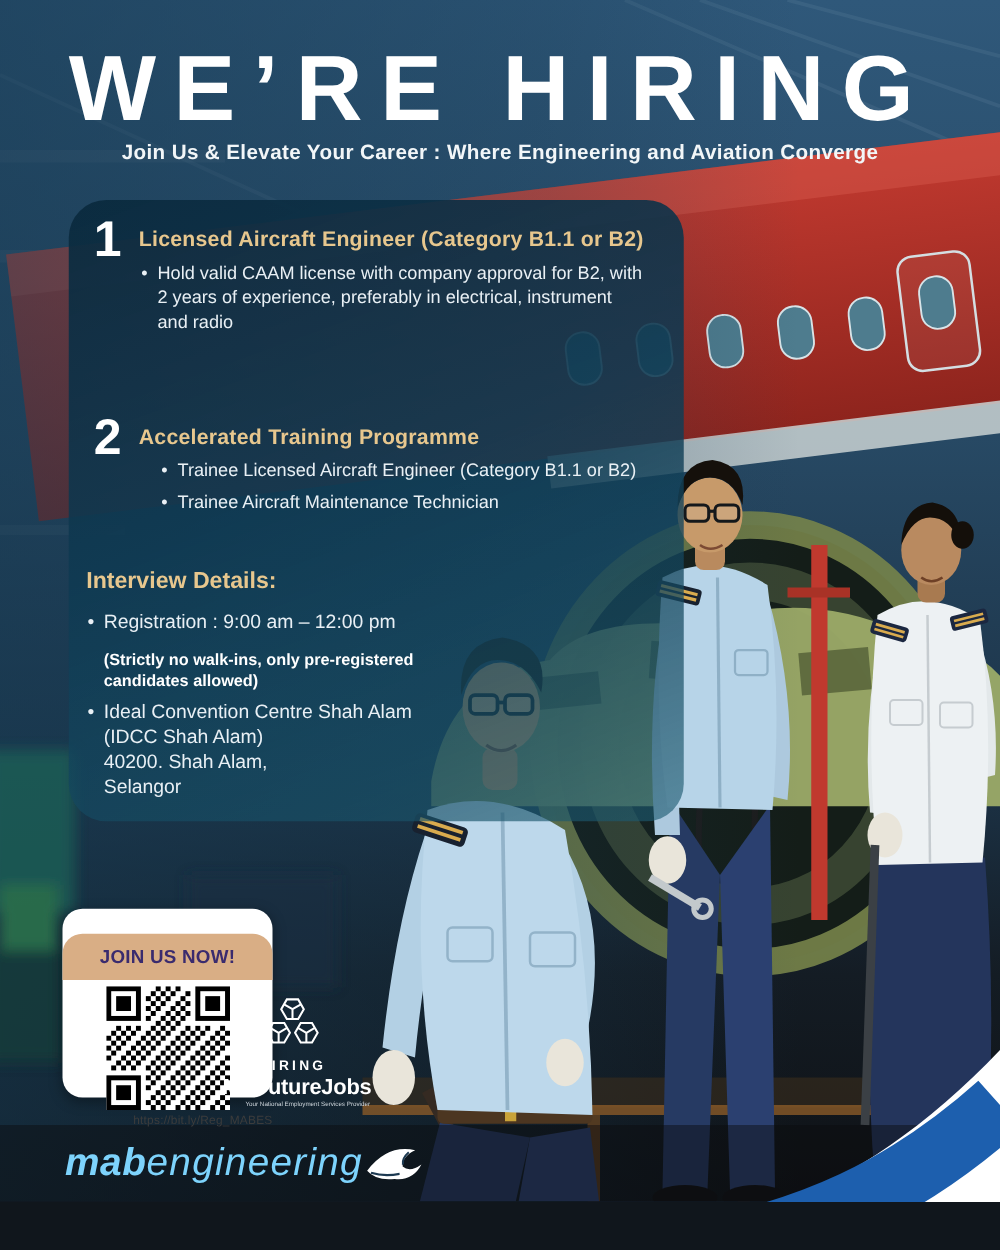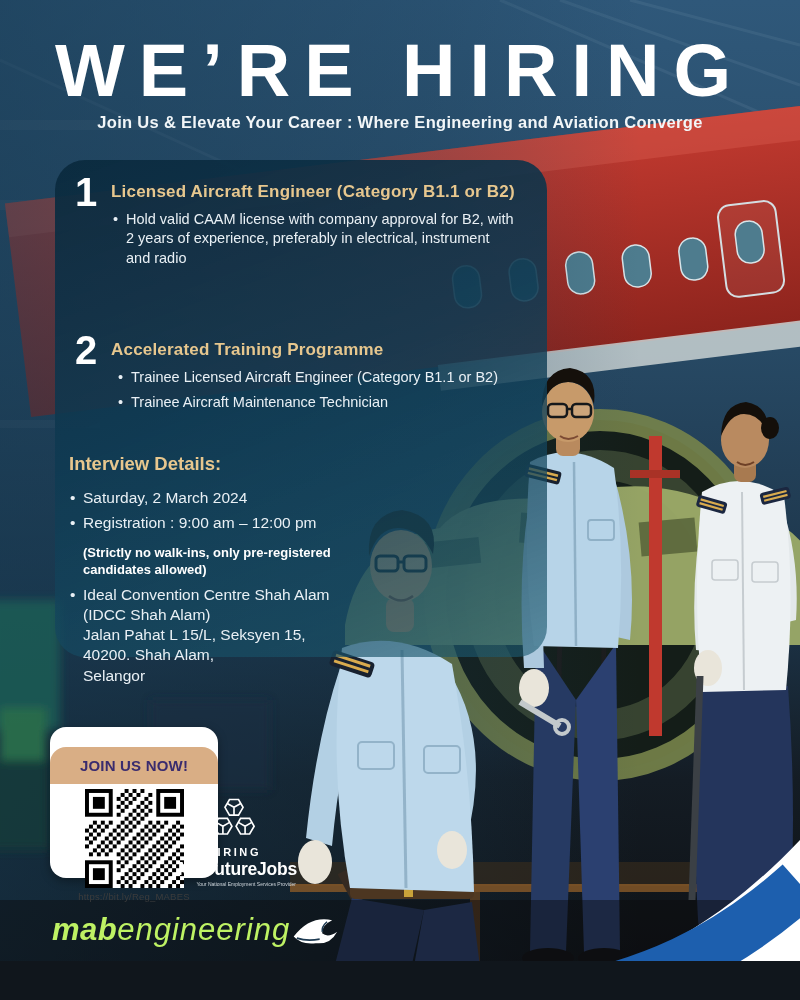--- a/index.html
+++ b/index.html
@@ -24,31 +24,31 @@
   .iv-heading{position:absolute;left:14px;top:293px;color:#E7C78E;font-size:18.5px;font-weight:700;}
   .iv-list{position:absolute;left:14px;top:328px;width:340px;}
   .iv-list .bullet{font-size:15.5px;line-height:1.3;margin-bottom:5px;}
   .iv-note{font-weight:700;font-size:13px;line-height:1.3;width:296px;color:#fff;margin:1px 0 6px 14px;}
   .venue-line{padding-left:14px;color:#E9F0F5;font-size:15.5px;line-height:1.3;}
   
   .qrcard{position:absolute;left:50px;top:727px;width:168px;height:151px;z-index:4;
     background:#ffffff;border-radius:16px;box-shadow:0 3px 10px rgba(0,0,0,.35);}
   .qrhead{height:37px;background:#D9AE85;border-radius:16px 16px 0 0;display:flex;
     align-items:center;justify-content:center;color:#3A2B6E;font-size:15px;font-weight:800;letter-spacing:.2px;margin-top:20px;}
-  .qrbody{text-align:center;padding-top:5px;}
+  .qrbody{text-align:right;padding-top:5px;}
   .qrbody svg{display:block;margin:0 auto;}
   .qrurl{font-size:9.5px;color:#3c3c3c;margin-top:3px;letter-spacing:.2px;}
   
   .perkeso{position:absolute;left:190px;top:795px;width:88px;z-index:4;text-align:center;color:#fff;}
   .perkeso-label{font-size:11px;font-weight:700;letter-spacing:2.6px;margin-top:1px;}
   .mfj{position:absolute;left:178px;top:859px;width:118px;z-index:4;text-align:center;color:#fff;}
   .mfj-name{font-size:17.5px;font-weight:800;letter-spacing:-.2px;}
   .mfj-tag{font-size:5px;color:#cfd6dc;text-align:right;margin-top:1px;}
   
-  .brand{position:absolute;left:52px;top:912px;z-index:5;display:flex;align-items:center;color:#bef264;font-style:italic;}
+  .brand{position:absolute;left:52px;top:912px;z-index:5;display:flex;align-items:center;color:#7dd3fc;font-style:italic;}
   .brand-bold{font-size:31px;font-weight:800;letter-spacing:.5px;}
   .brand-light{font-size:31px;font-weight:300;letter-spacing:1px;}
   .wau{margin-left:3px;transform:skewX(-8deg);}
   svg.swoosh{position:absolute;inset:0;z-index:3;pointer-events:none;}
 </style>
 </head>
 <body>
 
 <div class="poster">
 
@@ -233,33 +233,31 @@
 
   <div class="panel">
     <div class="sec-num" style="left:20px;top:12px">1</div>
     <div class="sec-title" style="left:56px;top:22px">Licensed Aircraft Engineer (Category B1.1 or B2)</div>
     <div class="bullets" style="left:57px;top:50px;width:404px">
       <div class="bullet">Hold valid CAAM license with company approval for B2, with 2 years of experience, preferably in electrical, instrument and radio</div>
     </div>
 
     <div class="sec-num" style="left:20px;top:170px">2</div>
     <div class="sec-title" style="left:56px;top:180px">Accelerated Training Programme</div>
-    <div class="bullets" style="left:62px;top:208px;width:430px">
+    <div class="bullets" style="left:73px;top:208px;width:430px">
       <div class="bullet" style="margin-bottom:6px">Trainee Licensed Aircraft Engineer (Category B1.1 or B2)</div>
       <div class="bullet">Trainee Aircraft Maintenance Technician</div>
     </div>
 
     <div class="iv-heading">Interview Details:</div>
     <div class="iv-list">
-      <div class="bullet">Saturday, 2 March 2024</div>
       <div class="bullet" style="margin-bottom:12px">Registration : 9:00 am – 12:00 pm</div>
       <div class="iv-note">(Strictly no walk-ins, only pre-registered candidates allowed)</div>
       <div class="bullet" style="margin-bottom:0">Ideal Convention Centre Shah Alam</div>
       <div class="venue-line">(IDCC Shah Alam)</div>
-      <div class="venue-line">Jalan Pahat L 15/L, Seksyen 15,</div>
       <div class="venue-line">40200. Shah Alam,</div>
       <div class="venue-line">Selangor</div>
     </div>
   </div>
 
   <div class="qrcard">
     <div class="qrhead">JOIN US NOW!</div>
     <div class="qrbody">
       <svg id="qr" width="99" height="99" viewBox="0 0 100 100">
           <rect width="100" height="100" fill="#fff"></rect>

